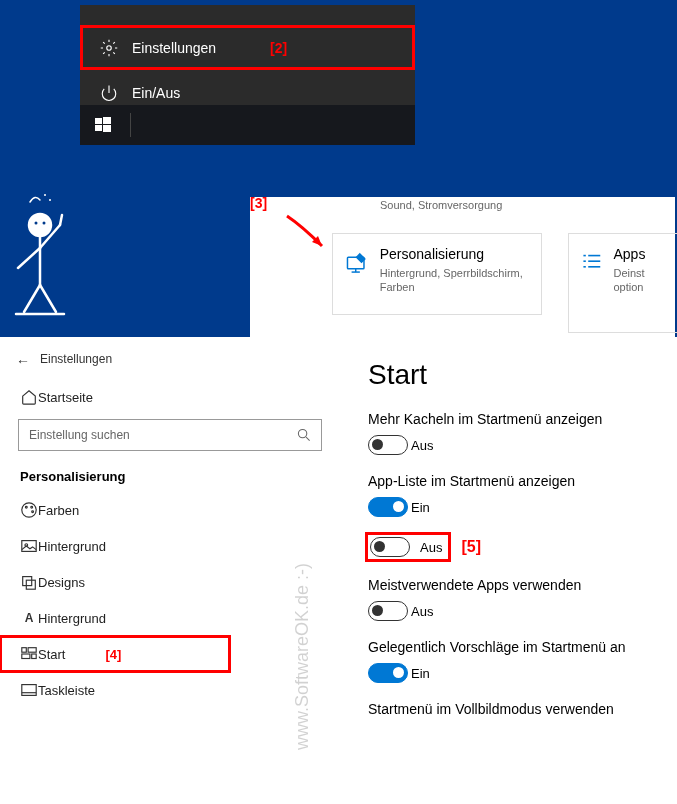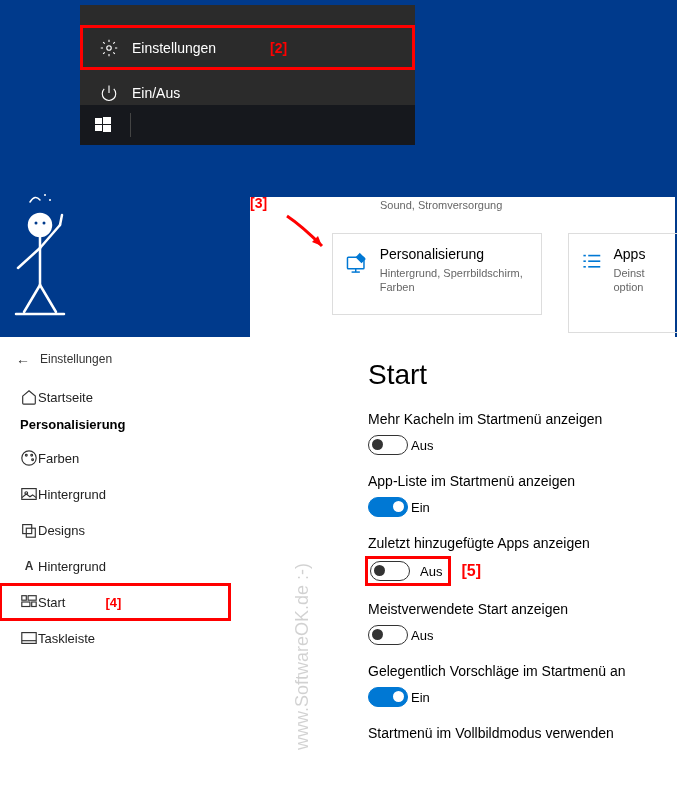--- a/index.html
+++ b/index.html
@@ -140,20 +140,27 @@
     <div class="titlebar">
       <span style="font-size:14px">←</span>
       <span>Einstellungen</span>
     </div>
     <div class="side-row">
       <svg class="ic" viewBox="0 0 20 20">
           <path d="M3 9l7-6 7 6v8a1 1 0 0 1-1 1H4a1 1 0 0 1-1-1z"></path>
         </svg>
       <span>Startseite</span>
     </div>
+    <div class="search">
+      <span>Einstellung suchen</span>
+      <svg width="14" height="14" viewBox="0 0 20 20" fill="none" stroke="#666" stroke-width="1.5">
+          <circle cx="8" cy="8" r="6"></circle>
+          <line x1="13" y1="13" x2="18" y2="18"></line>
+        </svg>
+    </div>
     <div class="section-h">Personalisierung</div>
     <div class="side-row">
         <svg class="ic" viewBox="0 0 20 20">
           <circle cx="10" cy="10" r="8"></circle>
           <circle cx="7" cy="7" r="1"></circle>
           <circle cx="13" cy="7" r="1"></circle>
           <circle cx="14" cy="12" r="1"></circle>
         </svg>
         <span>Farben</span>
       </div>
@@ -212,34 +219,33 @@
       <div class="opt-label">App-Liste im Startmenü anzeigen</div>
       <div class="tgl-row">
           <div class="tgl on">
             <div class="knob"></div>
           </div>
           <span class="tgl-text">Ein</span>
         </div>
     </div>
 
     <div class="opt">
-      <div class="opt-label">Zuletzt hinzugefügte Apps anzeigen</div>
       <div class="tgl-row">
         <span class="hotbox">
           <div class="tgl off">
               <div class="knob"></div>
             </div>
             <span class="tgl-text">Aus</span>
         </span>
         <span class="annot5">[5]</span>
       </div>
     </div>
 
     <div class="opt">
-      <div class="opt-label">Meistverwendete Start anzeigen</div>
+      <div class="opt-label">Meistverwendete Apps verwenden</div>
       <div class="tgl-row">
           <div class="tgl off">
             <div class="knob"></div>
           </div>
           <span class="tgl-text">Aus</span>
         </div>
     </div>
 
     <div class="opt">
       <div class="opt-label">Gelegentlich Vorschläge im Startmenü an</div>

